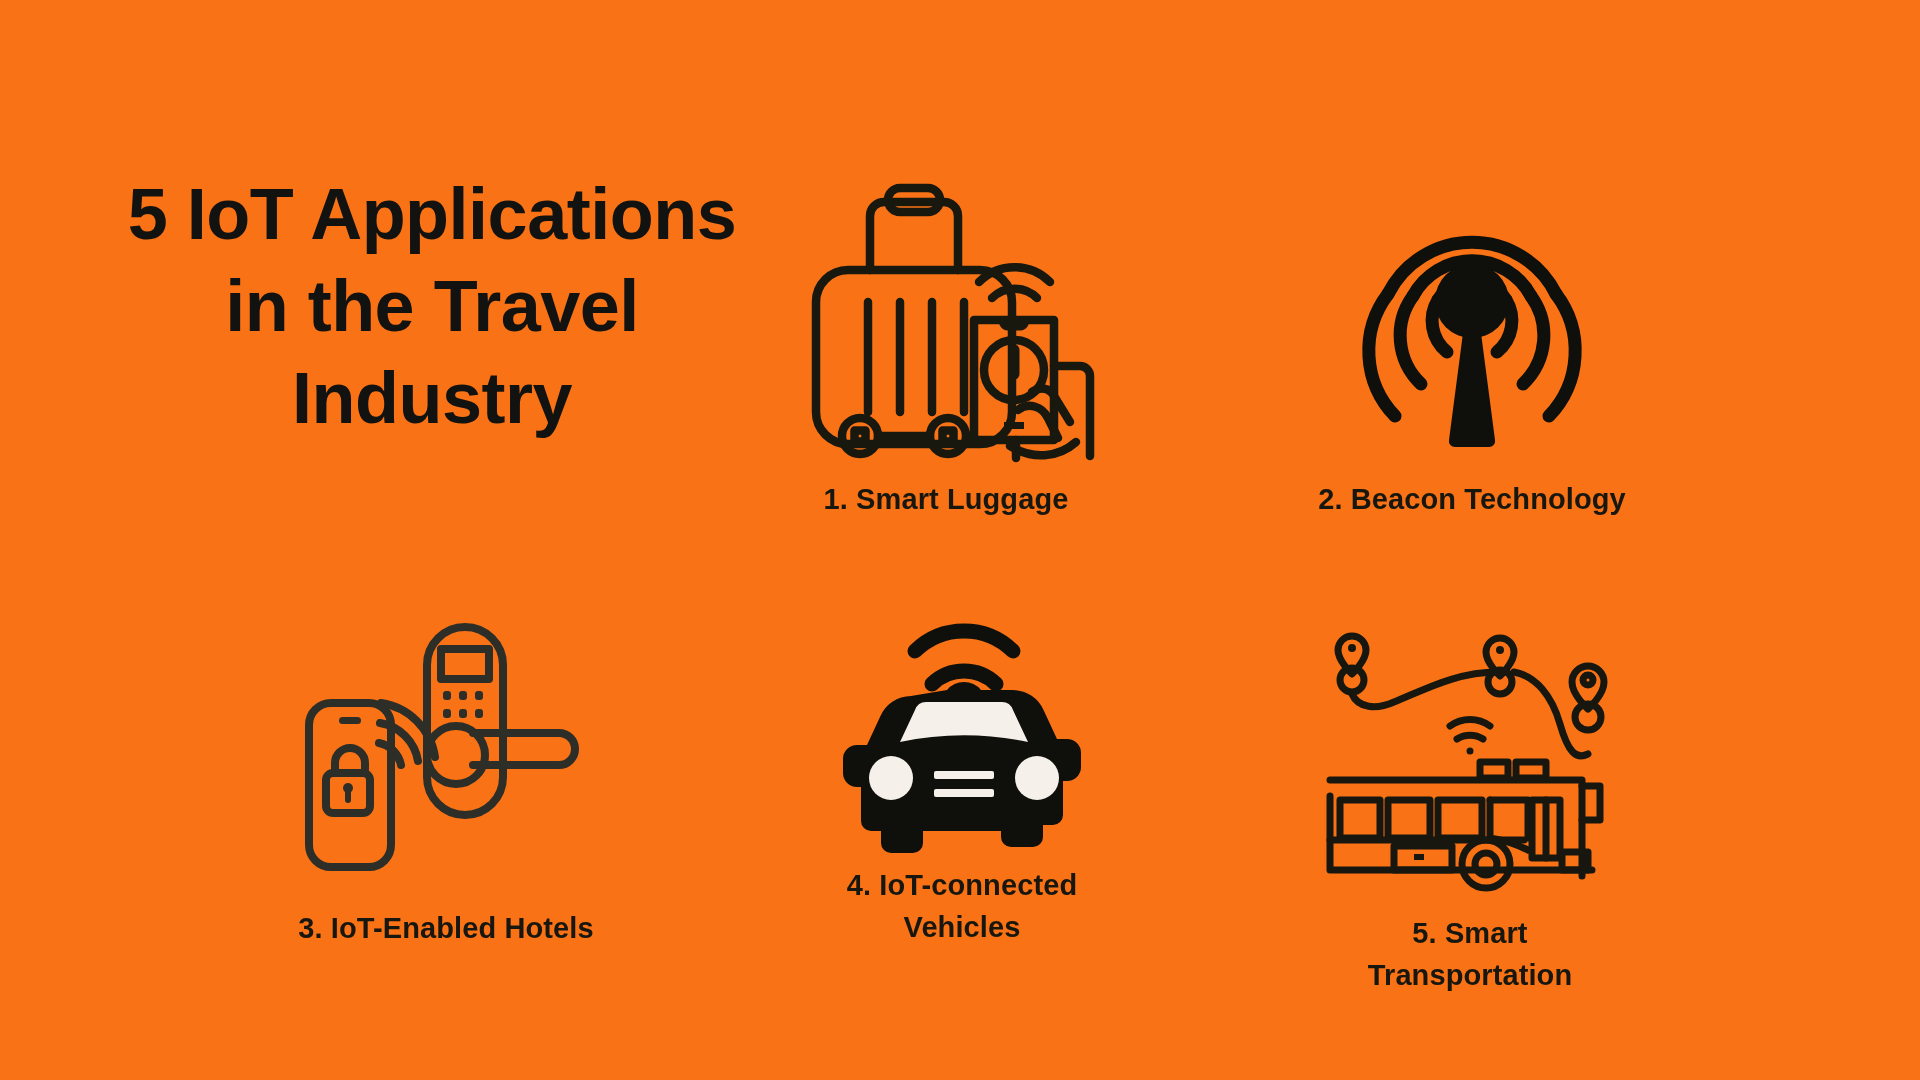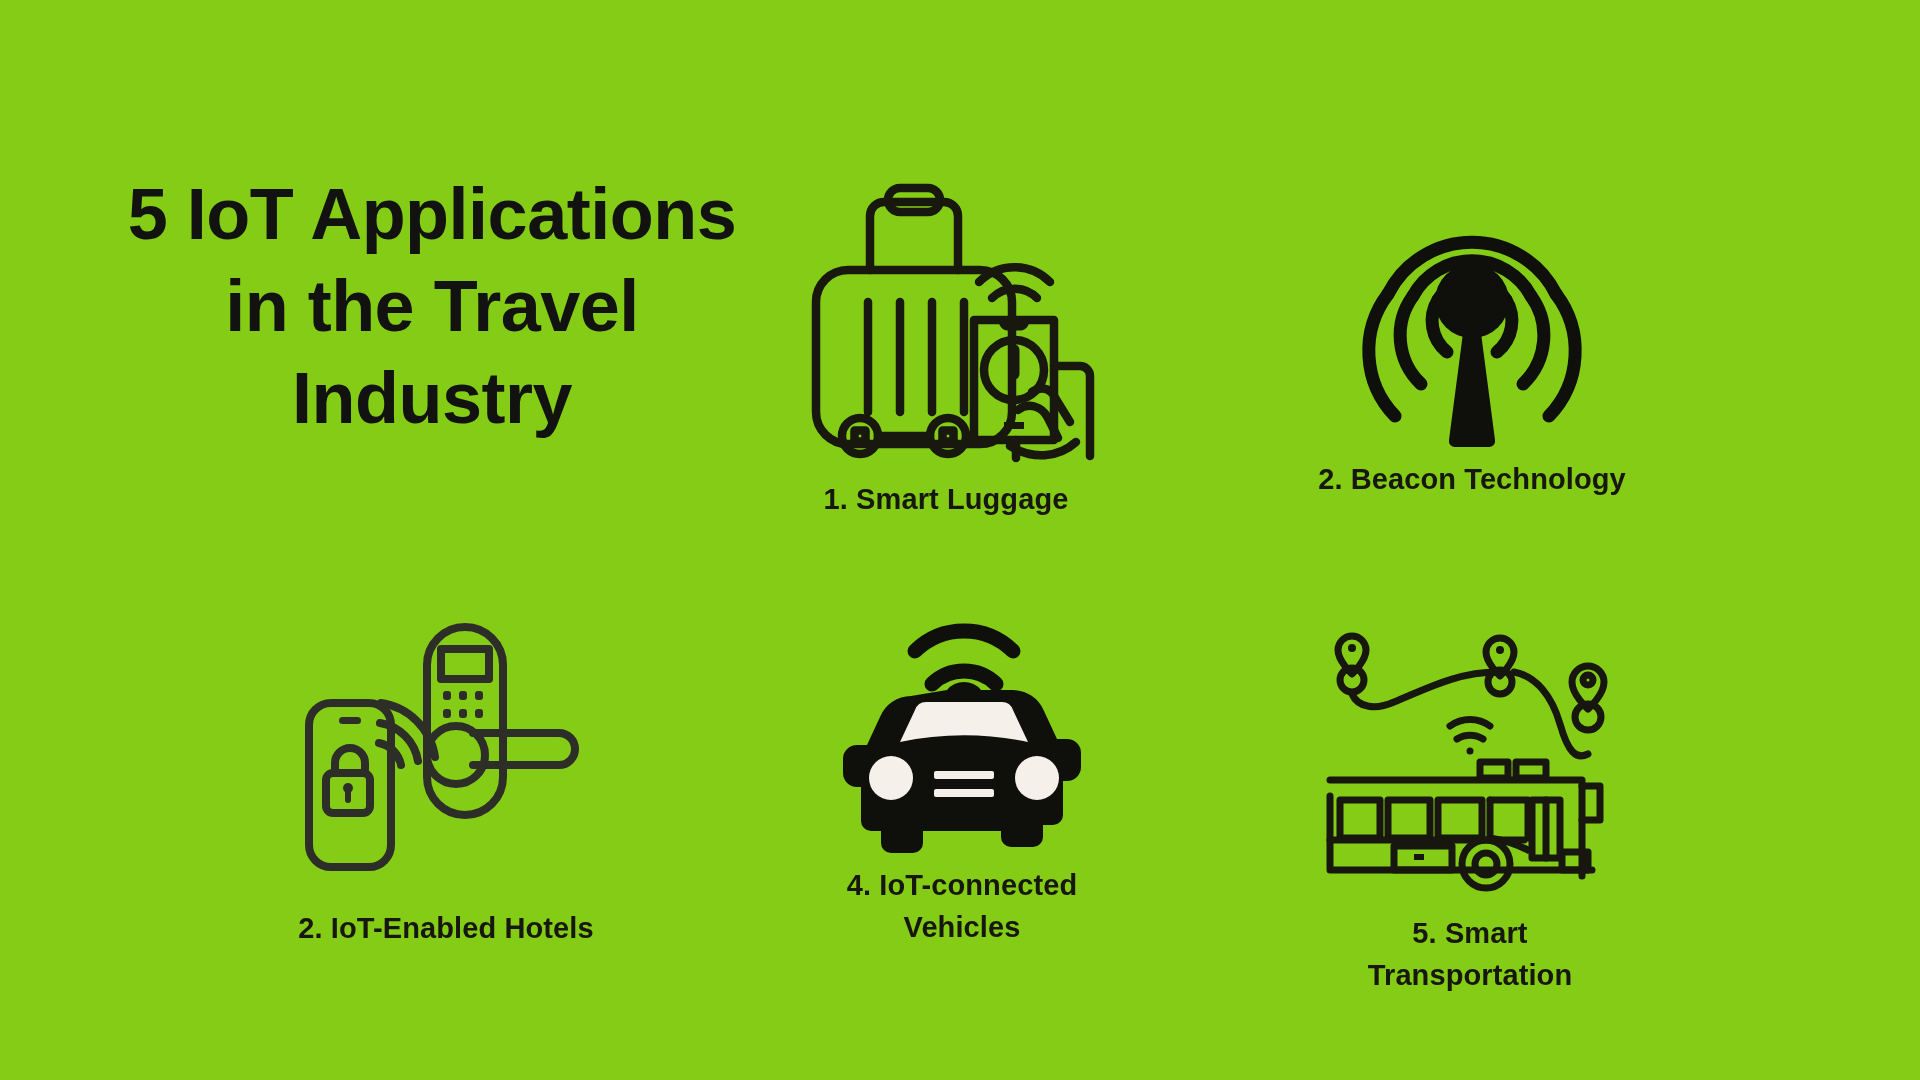--- a/index.html
+++ b/index.html
@@ -11,21 +11,21 @@
     width: 1920px;
     height: 1080px;
     background: #f5f1ea;
     font-family: "Liberation Sans", sans-serif;
     overflow: hidden;
     position: relative;
   }
   .canvas {
     position: absolute;
     inset: 0;
-    background: #84cc16;
+    background: #f97316;
   }
 
   
   .title {
     position: absolute;
     left: 96px;
     top: 168px;
     width: 672px;
     text-align: center;
     font-size: 72px;
@@ -66,21 +66,21 @@
   #item-4 { left: 802px;  top: 556px; width: 320px; }
   #item-5 { left: 1300px; top: 600px; width: 340px; }
 
   #item-1 .item-icon { height: 290px; }
   #item-2 .item-icon { height: 290px; }
   #item-3 .item-icon { height: 290px; }
   #item-4 .item-icon { height: 290px; }
   #item-5 .item-icon { height: 290px; }
 
   #item-1 .item-label { margin-top: 20px; }
-  #item-2 .item-label { }
+  #item-2 .item-label { margin-top: 20px; }
   #item-3 .item-label { margin-top: 32px; }
   #item-4 .item-label { margin-top: 18px; }
   #item-5 .item-label { margin-top: 22px; }
 
   svg { display: block; overflow: visible; }
 </style>
 </head>
 <body>
 
 <div class="canvas">
@@ -181,21 +181,21 @@
           <rect x="174" y="76" width="8" height="9" rx="3"></rect>
           <rect x="142" y="94" width="8" height="9" rx="3"></rect>
           <rect x="158" y="94" width="8" height="9" rx="3"></rect>
           <rect x="174" y="94" width="8" height="9" rx="3"></rect>
         </g>
 
         <circle cx="155" cy="140" r="29"></circle>
         <path d="M172 118 h86 a16 16 0 0 1 0 32 h-86"></path>
       </svg>
     </div>
-    <div class="item-label">2. IoT-Enabled Hotels</div>
+    <div class="item-label">3. IoT-Enabled Hotels</div>
   </div>
 
   <div class="item" id="item-4">
     <div class="item-icon">
       <svg width="250" height="250" viewBox="0 0 250 250" fill="none">
 
         <g stroke="#0f0f0b" stroke-width="15" stroke-linecap="round" fill="none">
           <path d="M78 55 a70 70 0 0 1 98 0"></path>
           <path d="M95 88 a46 46 0 0 1 64 0"></path>
         </g>

